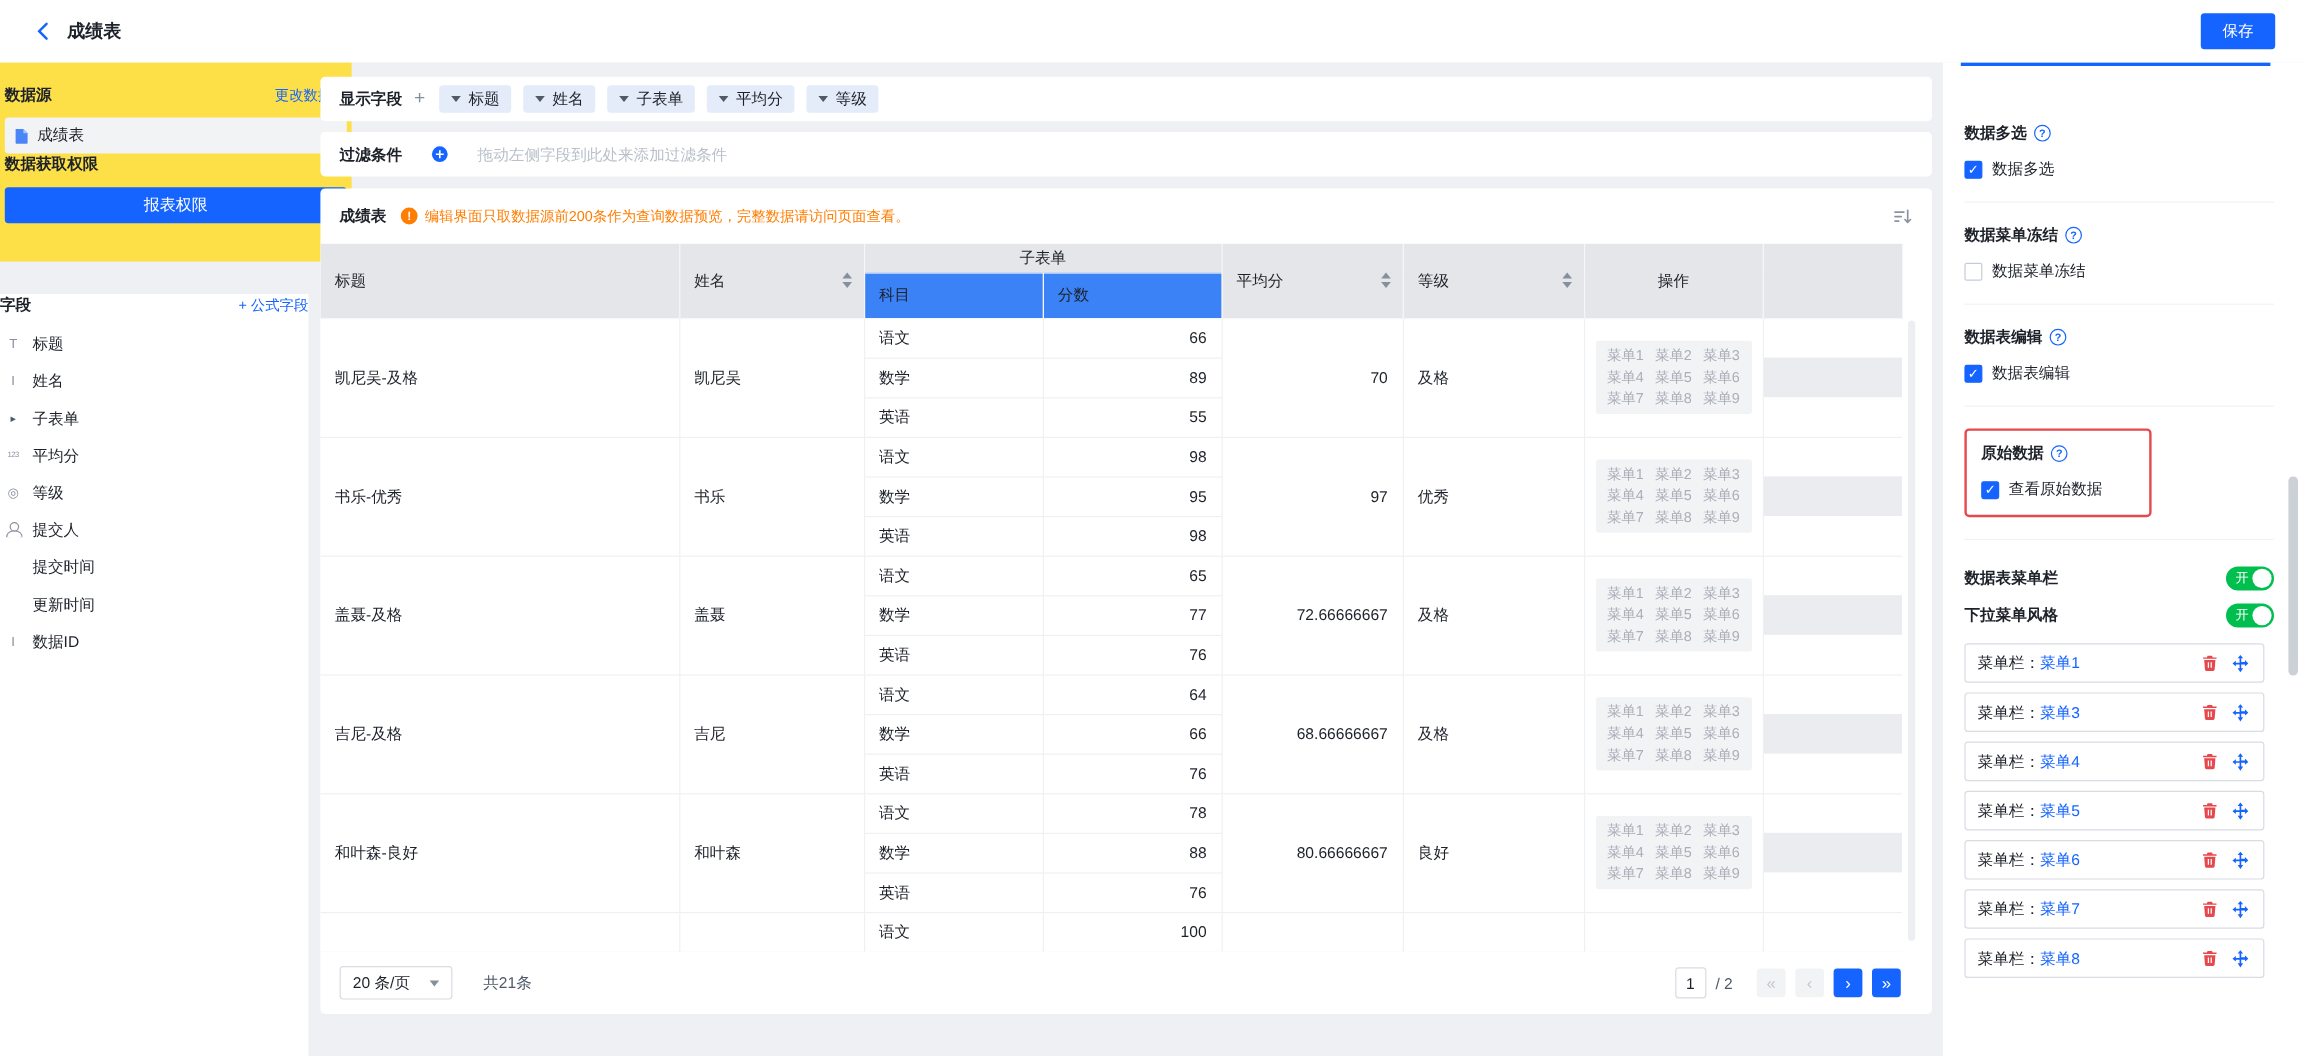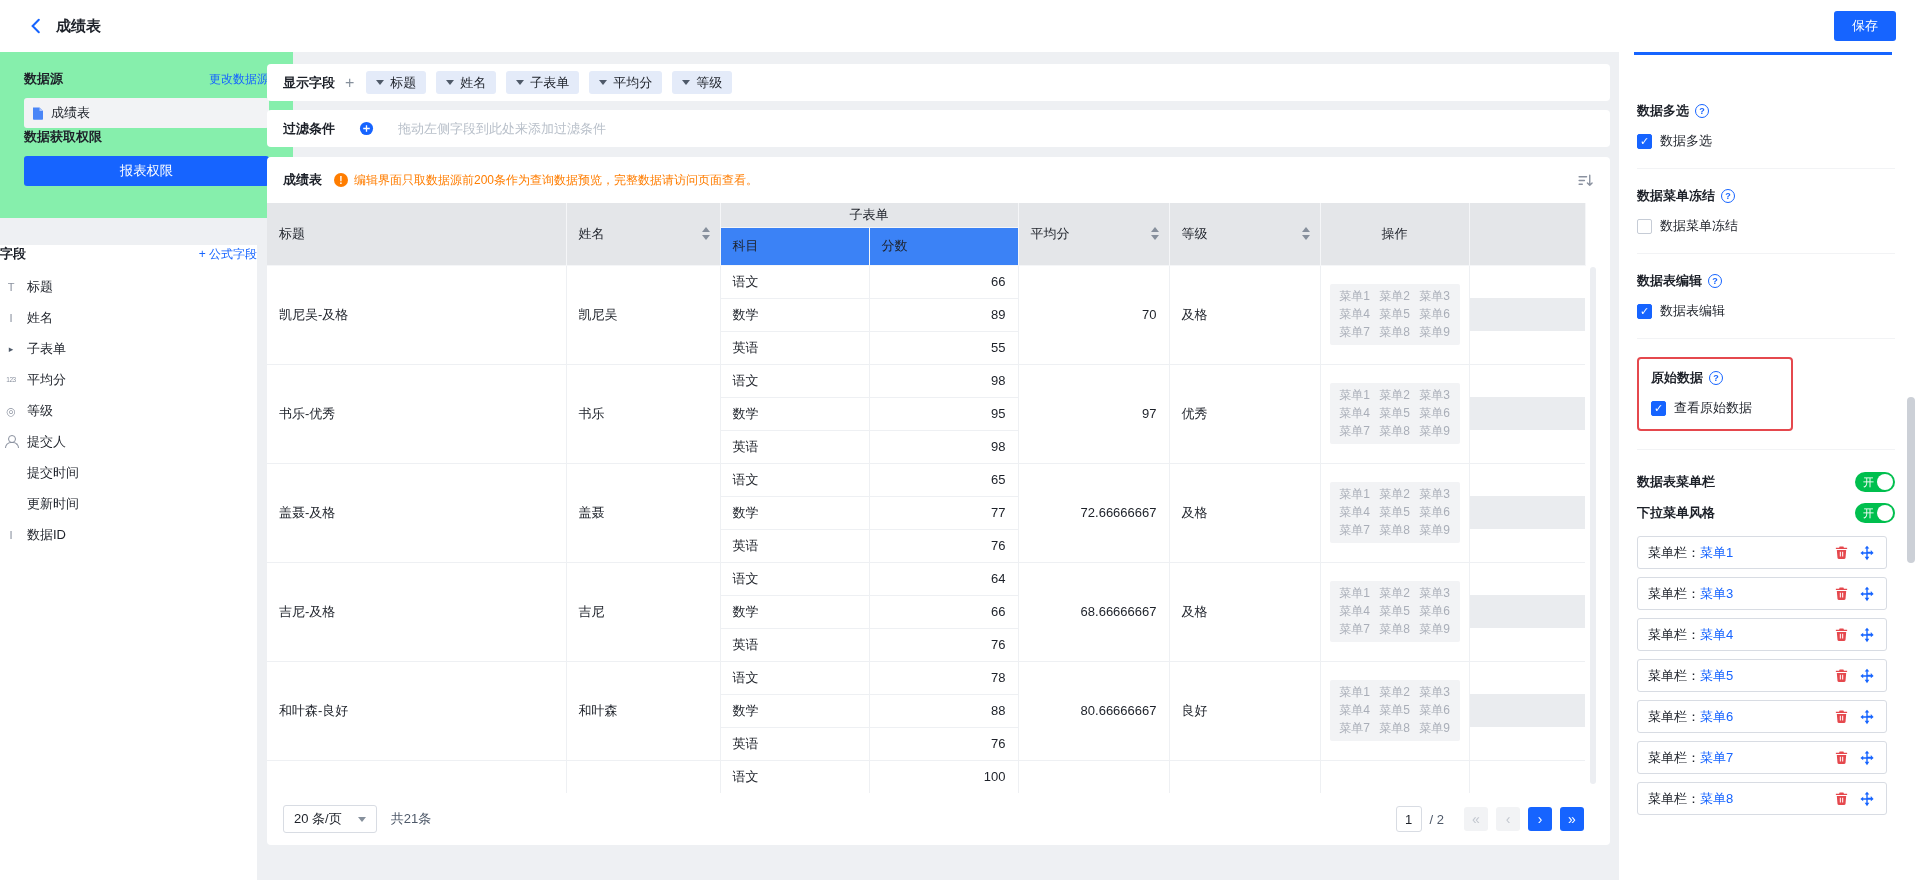--- a/index.html
+++ b/index.html
@@ -8,21 +8,21 @@
   a{text-decoration:none}
   button{font-family:Liberation Mono, monospace;cursor:pointer}
 
   
   #topbar{position:absolute;top:0;left:0;right:0;height:52px;background:#fff;display:flex;align-items:center;padding:0 24px;z-index:5}
   #back{width:24px;height:24px;display:flex;align-items:center;justify-content:center;cursor:pointer}
   #page-title{font-size:15px;font-weight:700;margin-left:8px}
   #save-btn{margin-left:auto;width:62px;height:30px;background:#1664ff;color:#fff;border:none;border-radius:3px;font-size:13px}
 
   
-  #side1{position:absolute;top:52px;left:0;width:293px;height:166px;background:#86efac;padding:18px 24px}
+  #side1{position:absolute;top:52px;left:0;width:293px;height:166px;background:#fde047;padding:18px 4px}
   .srow{display:flex;align-items:center;justify-content:space-between}
   .slabel{font-weight:700}
   .lbl2{}
   .link{color:#1664ff;font-size:12px;cursor:pointer}
   #ds-item{margin-top:10px;height:30px;background:#f2f3f5;border-radius:3px;display:flex;align-items:center;gap:7px;padding:0 8px;cursor:pointer}
   #perm-btn{margin-top:10px;width:100%;height:30px;background:#1664ff;color:#fff;border:none;border-radius:3px}
   #side2{position:absolute;top:245px;left:0;width:257px;bottom:0;background:#fff;}
   #field-list{margin-top:8px}
   .fitem{height:31px;display:flex;align-items:center;gap:9px;padding:0 4px;cursor:pointer;border-radius:3px}
   .ficon{width:14px;flex:none;color:#8a919f;font-size:11px;line-height:12px;text-align:center}
@@ -65,21 +65,21 @@
   td.c-fill{border-right:none}
   .menu-grid{width:130px;margin:0 auto;display:grid;grid-template-columns:repeat(3,auto);column-gap:6px;row-gap:1px;background:#f2f3f5;border-radius:2px;padding:4px 8px;font-size:12px;color:#a9aeb8;justify-items:center}
   .menu-grid span{cursor:pointer}
   .fill-stripe{height:33px;background:#eaecef}
   tr.blank td{border-bottom:none}
   .tbl-scroll{position:absolute;top:64px;right:14px;width:6px;height:517px;background:#eceef2;border-radius:3px}
 
   #pager{height:52px;display:flex;align-items:center;padding:0 26px 0 16px;gap:10px;flex:none}
   .psize{height:28px;border:1px solid #d8dce3;border-radius:3px;display:flex;align-items:center;padding:0 10px;gap:16px;cursor:pointer}
   .dcaret{width:0;height:0;border-left:4px solid transparent;border-right:4px solid transparent;border-top:5px solid #86909c}
-  #ptotal{color:#4e5969;margin-left:4px}
+  #ptotal{color:#4e5969;margin-left:16px}
   #pright{margin-left:auto;display:flex;align-items:center;gap:8px}
   #pcur{width:26px;height:26px;border:1px solid #d8dce3;border-radius:3px;display:flex;align-items:center;justify-content:center;cursor:pointer}
   #pof{color:#4e5969;margin-right:12px}
   .pbtn{width:24px;height:24px;border-radius:3px;display:flex;align-items:center;justify-content:center;font-size:14px;cursor:pointer}
   .pbtn.dis{background:#f2f3f5;color:#c2c7cf}
   .pbtn.en{background:#1664ff;color:#fff}
 
   
   #rightpanel{position:absolute;top:52px;left:1619px;right:0;bottom:0;background:#fff;padding:50px 34px 0 18px}
   #rtab-line{position:absolute;top:0;left:15px;width:258px;height:3px;background:#1664ff}

